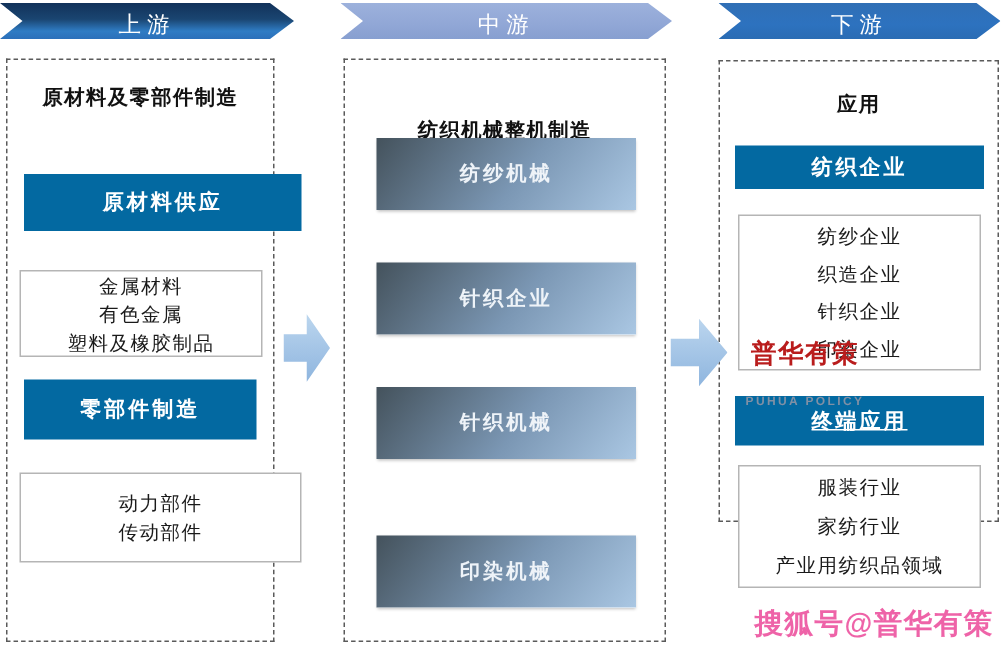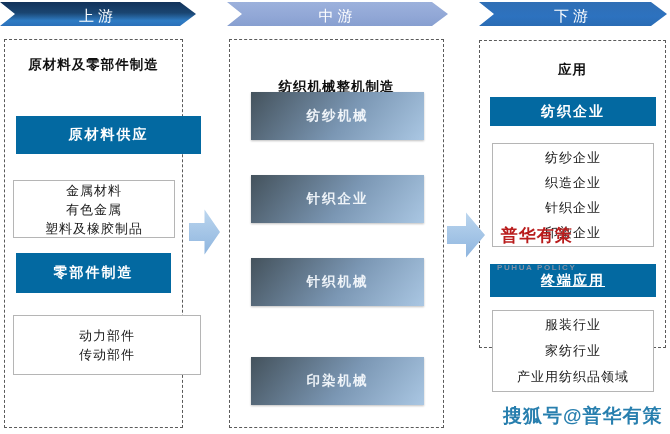--- a/index.html
+++ b/index.html
@@ -66,21 +66,21 @@
   }
   .arrow-1 { left:189px; top:208px; width:31px; height:48px; }
   .arrow-2 { left:447px; top:211px; width:38px; height:48px; }
 
   
   .wm-brand { position:absolute; left:497px; top:227px; text-align:center; line-height:1; z-index:5; }
   .wm-brand-cn { font-size:17px; font-weight:bold; color:#b91c1c; letter-spacing:1px; }
   .wm-brand-en { font-size:8px; font-weight:bold; color:#8090a5; letter-spacing:1.6px; margin-top:20px; }
   .wm-bottom {
     position:absolute; left:503px; top:403px; z-index:5;
-    font-size:19px; font-weight:bold; color:#0369a1; opacity:0.85; letter-spacing:1px;
+    font-size:19px; font-weight:bold; color:#ec4899; opacity:0.85; letter-spacing:1px;
   }
 </style>
 </head>
 <body>
 
 <div class="banner banner-up">
   <span>上游</span>
 </div>
 <div class="banner banner-mid">
   <span>中游</span>

